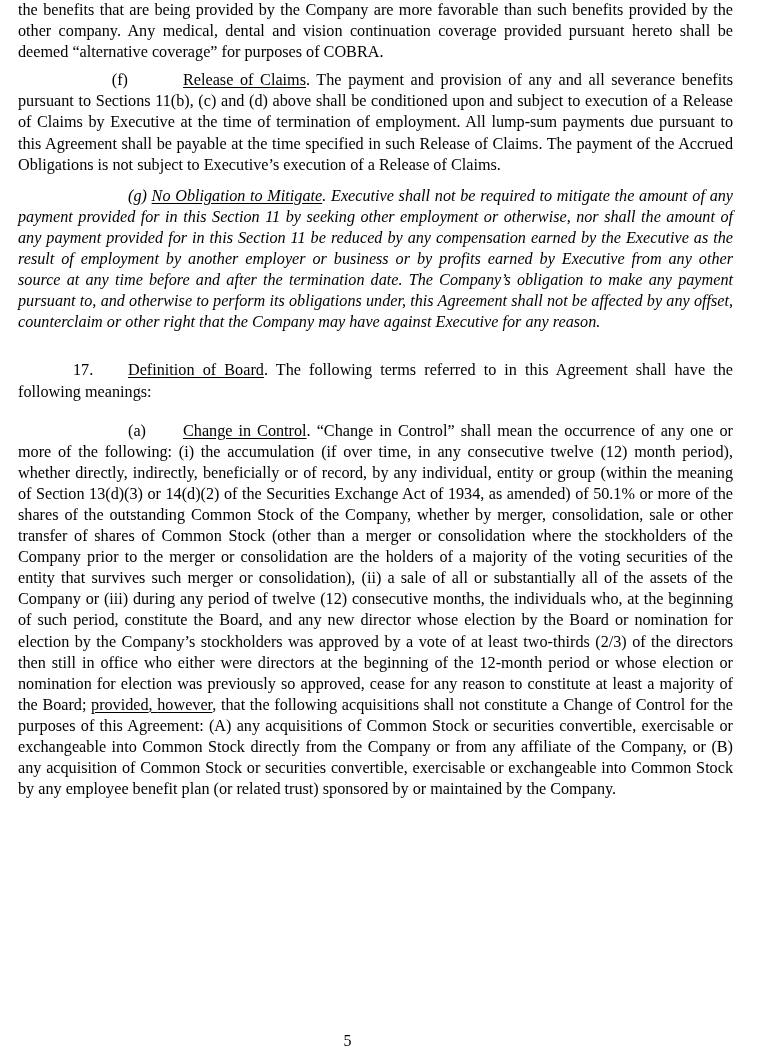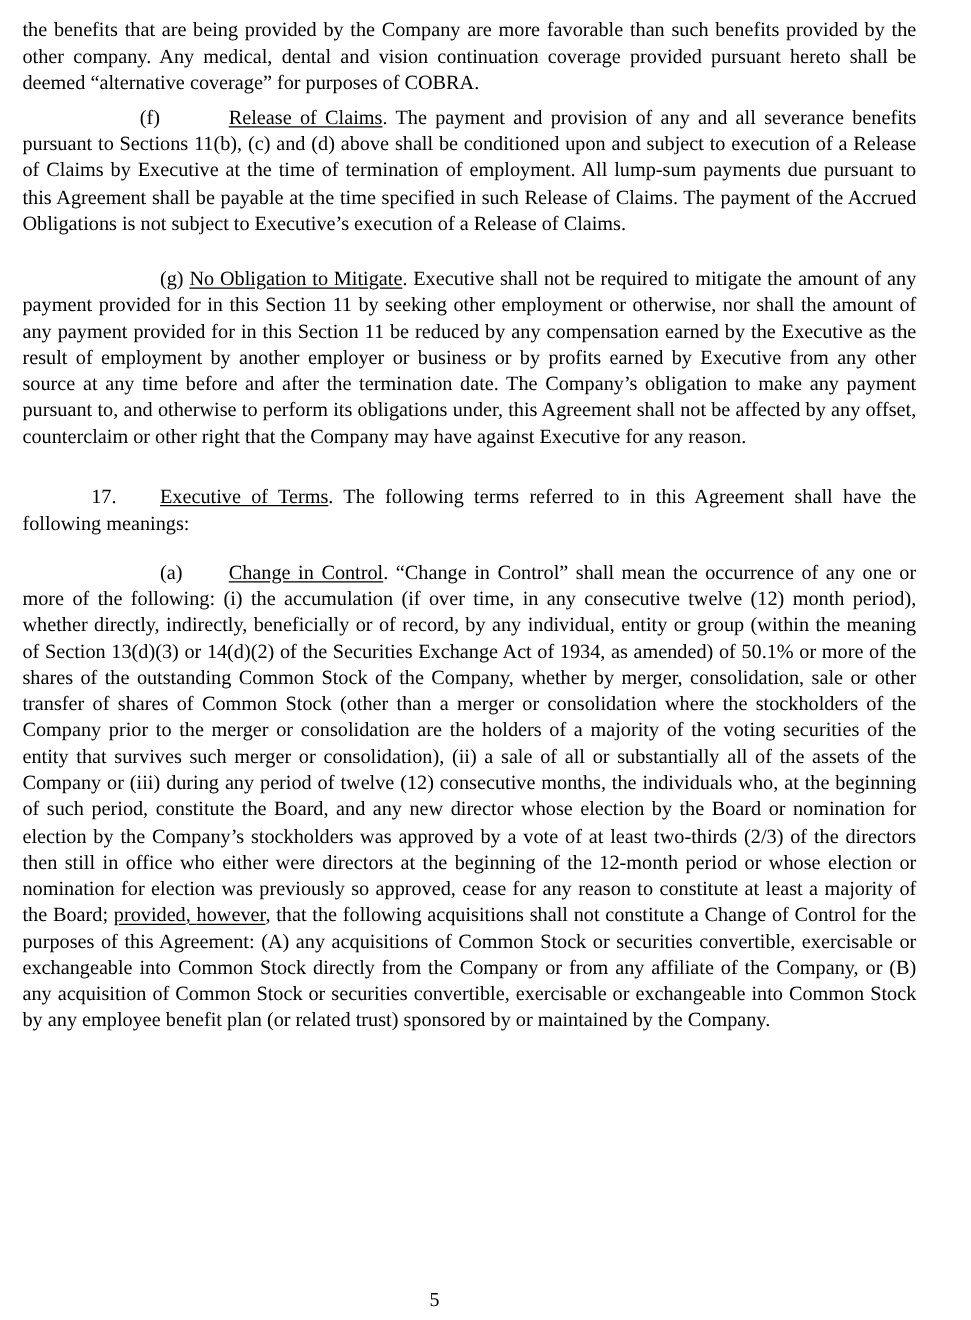--- a/index.html
+++ b/index.html
@@ -1,45 +1,45 @@
 <!DOCTYPE html>
 <html><head>
 <meta charset="utf-8">
 <style>
   html, body { margin: 0; padding: 0; background: #ffffff; }
   body {
     width: 777px; height: 1056px; position: relative; overflow: hidden;
     font-family: "Liberation Serif", "DejaVu Serif", serif;
     color: #000; font-size: 16.2px;
   }
-  .page { position: absolute; left: 18px; top: 14px; width: 715px; }
+  .page { position: absolute; left: 18px; top: 0; width: 715px; }
   .para { line-height: 21.1px; text-align: justify; margin: 0; }
   .ind-f { display: inline-block; width: 165px; text-align: right; padding-right: 0; }
   .u { text-decoration: underline; text-underline-offset: 2px; }
   .page-number { position: absolute; left: 0; width: 695px; top: 1032px; text-align: center; font-size: 16px; }
 </style>
 </head>
 <body>
 
 <div class="page">
 
   <p class="para" style="margin-top:0;">
     <span>the benefits that are being provided by the Company are more favorable than such benefits provided by the other company.  Any medical, dental and vision continuation coverage provided pursuant hereto shall be deemed “alternative coverage” for purposes of COBRA.</span>
   </p>
 
   <p class="para" style="margin-top:7px;">
     <span class="ind-f" style="width:110px;"><span>(f)</span></span><span style="display:inline-block;width:55px;"></span><span class="u">Release of Claims</span><span>.  The payment and provision of any and all severance benefits pursuant to Sections 11(b), (c) and (d) above shall be conditioned upon and subject to execution of a Release of Claims by Executive at the time of termination of employment.  All lump-sum payments due pursuant to this Agreement shall be payable at the time specified in such Release of Claims.  The payment of the Accrued Obligations is not subject to Executive’s execution of a Release of Claims.</span>
   </p>
 
-  <p class="para" style="margin-top:23px;">
+  <p class="para" style="margin-top:10px;font-style:italic;">
     <span style="display:inline-block;width:110px;"></span><span>(g)</span> <span class="u">No Obligation to Mitigate</span><span>. Executive shall not be required to mitigate the amount of any payment provided for in this Section 11 by seeking other employment or otherwise, nor shall the amount of any payment provided for in this Section 11 be reduced by any compensation earned by the Executive as the result of employment by another employer or business or by profits earned by Executive from any other source at any time before and after the termination date. The Company’s obligation to make any payment pursuant to, and otherwise to perform its obligations under, this Agreement shall not be affected by any offset, counterclaim or other right that the Company may have against Executive for any reason.</span>
   </p>
 
   <p class="para" style="margin-top:27px;">
-    <span style="display:inline-block;width:55px;"></span><span style="display:inline-block;width:55px;">17.</span><span class="u">Executive of Terms</span><span>.  The following terms referred to in this Agreement shall have the following meanings:</span>
+    <span style="display:inline-block;width:55px;"></span><span style="display:inline-block;width:55px;">17.</span><span class="u">Definition of Board</span><span>.  The following terms referred to in this Agreement shall have the following meanings:</span>
   </p>
 
   <p class="para" style="margin-top:18px;">
     <span style="display:inline-block;width:110px;"></span><span style="display:inline-block;width:55px;">(a)</span><span class="u">Change in Control</span><span>.  “Change in Control” shall mean the occurrence of any one or more of the following: (i) the accumulation (if over time, in any consecutive twelve (12) month period), whether directly, indirectly, beneficially or of record, by any individual, entity or group (within the meaning of Section 13(d)(3) or 14(d)(2) of the Securities Exchange Act of 1934, as amended) of 50.1% or more of the shares of the outstanding Common Stock of the Company, whether by merger, consolidation, sale or other transfer of shares of Common Stock (other than a merger or consolidation where the stockholders of the Company prior to the merger or consolidation are the holders of a majority of the voting securities of the entity that survives such merger or consolidation), (ii) a sale of all or substantially all of the assets of the Company or (iii) during any period of twelve (12) consecutive months, the individuals who, at the beginning of such period, constitute the Board, and any new director whose election by the Board or nomination for election by the Company’s stockholders was approved by a vote of at least two-thirds (2/3) of the directors then still in office who either were directors at the beginning of the 12-month period or whose election or nomination for election was previously so approved, cease for any reason to constitute at least a majority of the Board; </span><span class="u">provided</span><span class="u">, </span><span class="u">however</span><span>, that the following acquisitions shall not constitute a Change of Control for the purposes of this Agreement: (A) any acquisitions of Common Stock or securities convertible, exercisable or exchangeable into Common Stock directly from the Company or from any affiliate of the Company, or (B) any acquisition of Common Stock or securities convertible, exercisable or exchangeable into Common Stock by any employee benefit plan (or related trust) sponsored by or maintained by the Company.</span>
   </p>
 
 </div>
 
 <div class="page-number">5</div>
 

